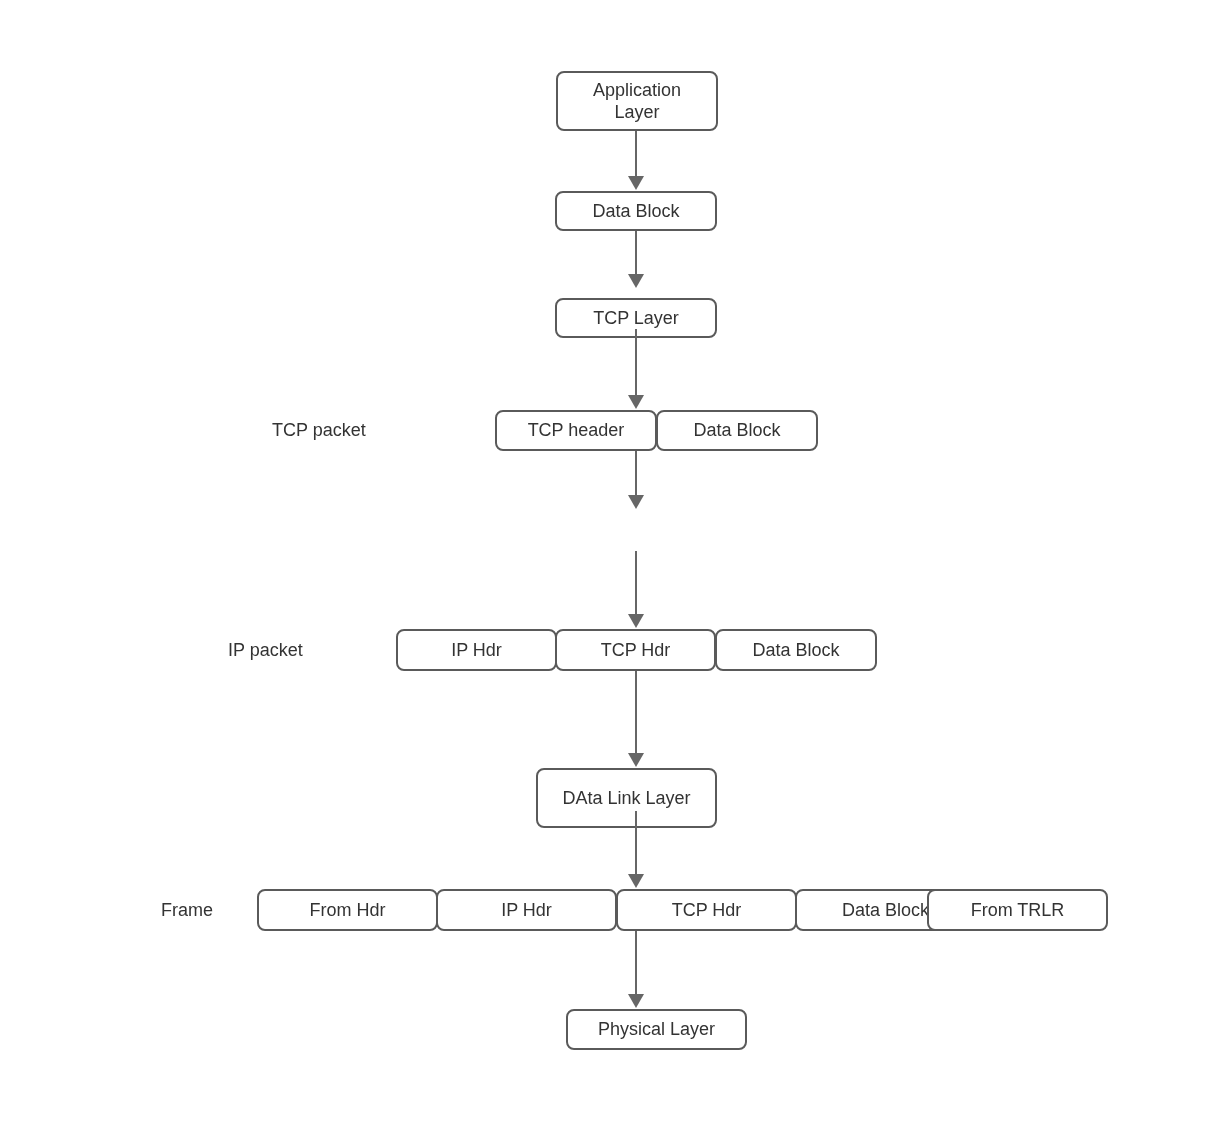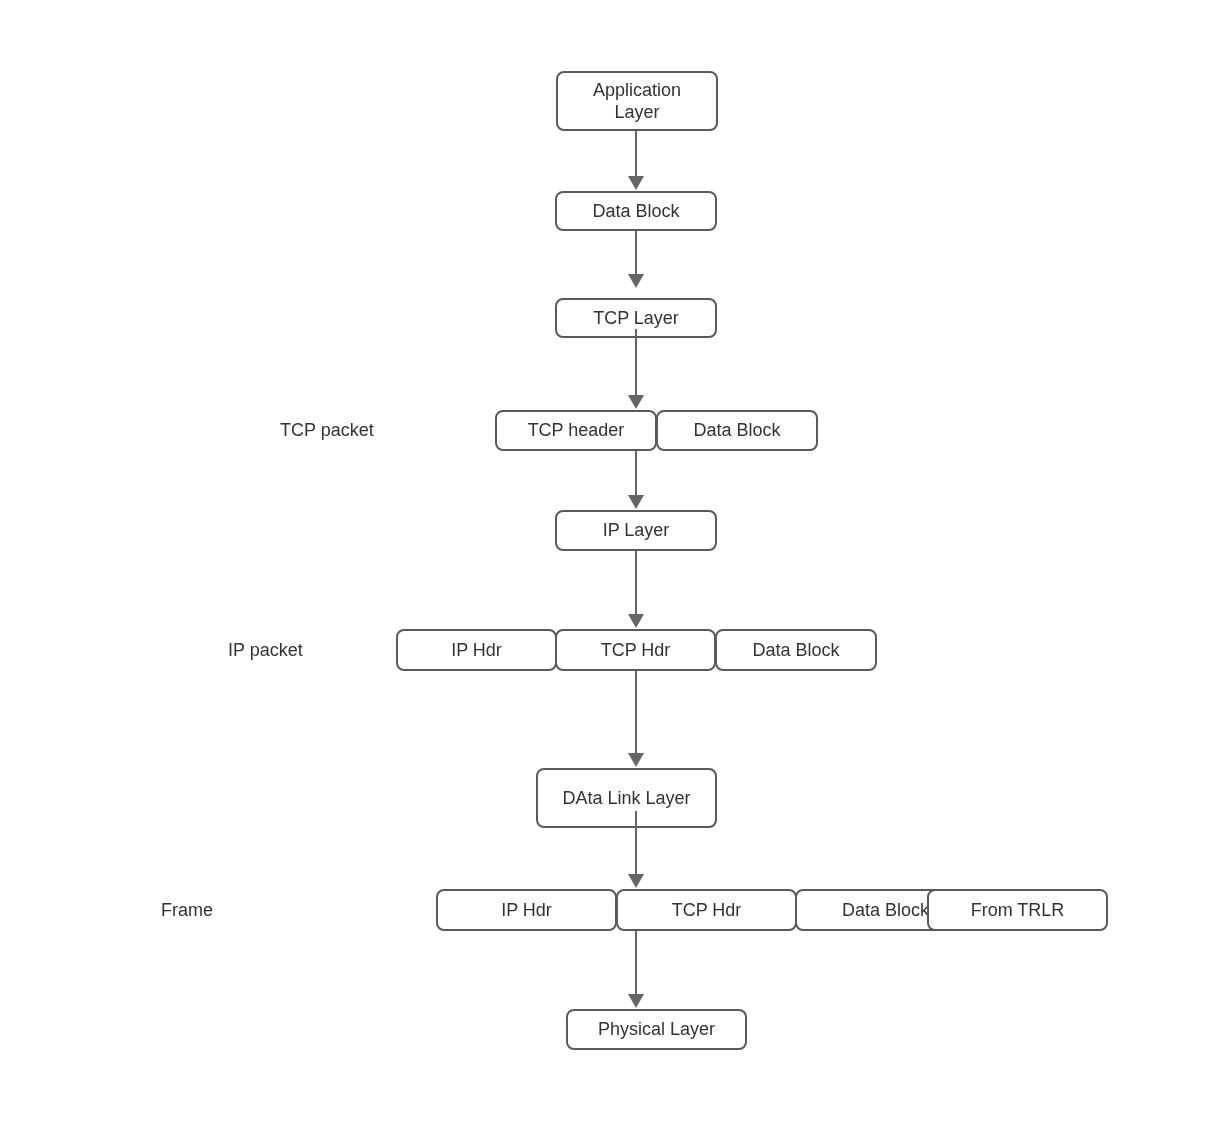--- a/index.html
+++ b/index.html
@@ -74,56 +74,56 @@
     <span class="lbl">TCP Layer</span>
   </div>
 
   <div class="node" style="left:495px;top:410px;width:162px;height:41px">
     <span class="lbl">TCP header</span>
   </div>
   <div class="node" style="left:656px;top:410px;width:162px;height:41px">
     <span class="lbl">Data Block</span>
   </div>
 
-  <div class="node" style="left:555px;top:510px;width:162px;height:41px">
-    <span class="lbl">IP Layer</span>
-  </div>
 
   <div class="node" style="left:396px;top:629px;width:161px;height:42px">
     <span class="lbl">IP Hdr</span>
   </div>
   <div class="node" style="left:555px;top:629px;width:161px;height:42px">
     <span class="lbl">TCP Hdr</span>
   </div>
   <div class="node" style="left:715px;top:629px;width:162px;height:42px">
     <span class="lbl">Data Block</span>
   </div>
 
   <div class="node" style="left:536px;top:768px;width:181px;height:60px">
     <span class="lbl">DAta Link Layer</span>
   </div>
 
+  <div class="node" style="left:257px;top:889px;width:181px;height:42px">
+    <span class="lbl">From Hdr</span>
+  </div>
   <div class="node" style="left:436px;top:889px;width:181px;height:42px">
     <span class="lbl">IP Hdr</span>
   </div>
   <div class="node" style="left:616px;top:889px;width:181px;height:42px">
     <span class="lbl">TCP Hdr</span>
   </div>
   <div class="node" style="left:795px;top:889px;width:181px;height:42px">
     <span class="lbl">Data Block</span>
   </div>
   <div class="node" style="left:927px;top:889px;width:181px;height:42px">
     <span class="lbl">From TRLR</span>
   </div>
 
   <div class="node" style="left:566px;top:1009px;width:181px;height:41px">
     <span class="lbl">Physical Layer</span>
   </div>
 
-  <div class="row-label" style="left:280px;top:410px;height:41px">TCP packet</div>
+  <div class="row-label" style="left:272px;top:410px;height:41px">TCP packet</div>
   <div class="row-label" style="left:228px;top:629px;height:42px">IP packet</div>
   <div class="row-label" style="left:161px;top:889px;height:42px">Frame</div>
 
   <div class="arrow" style="left:635px;top:131px;height:46px"></div>
   <div class="arrow" style="left:635px;top:231px;height:44px"></div>
   <div class="arrow" style="left:635px;top:329px;height:67px"></div>
   <div class="arrow" style="left:635px;top:451px;height:45px"></div>
   <div class="arrow" style="left:635px;top:551px;height:64px"></div>
   <div class="arrow" style="left:635px;top:671px;height:83px"></div>
   <div class="arrow" style="left:635px;top:811px;height:64px"></div>

